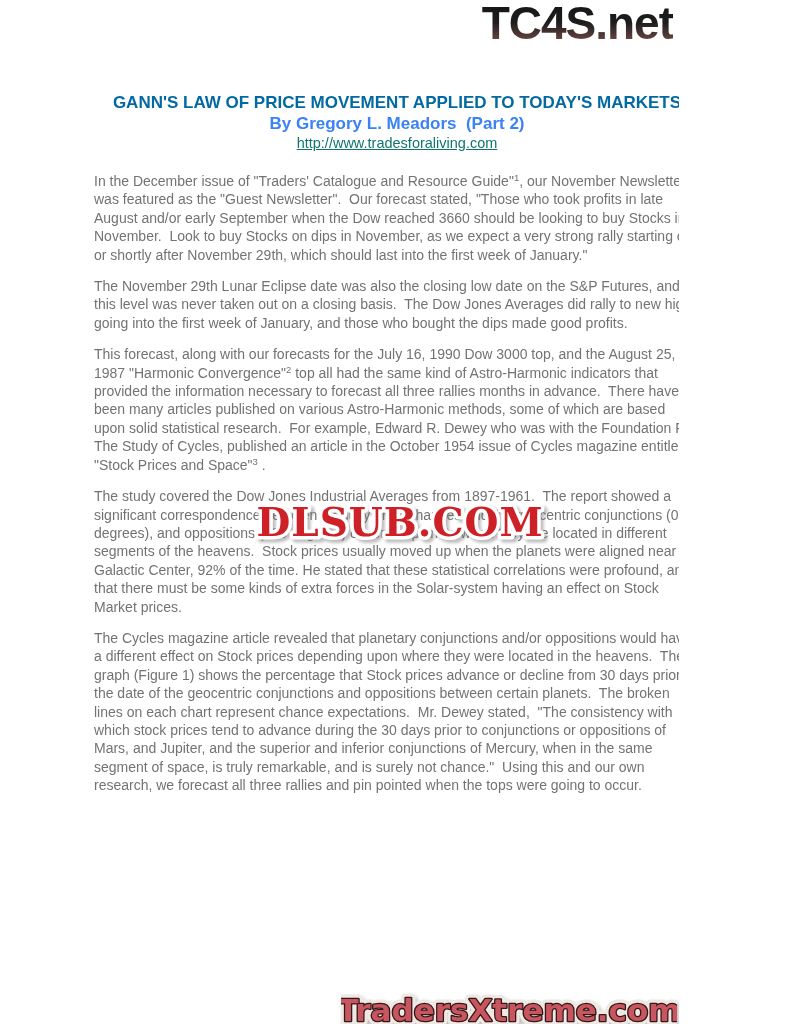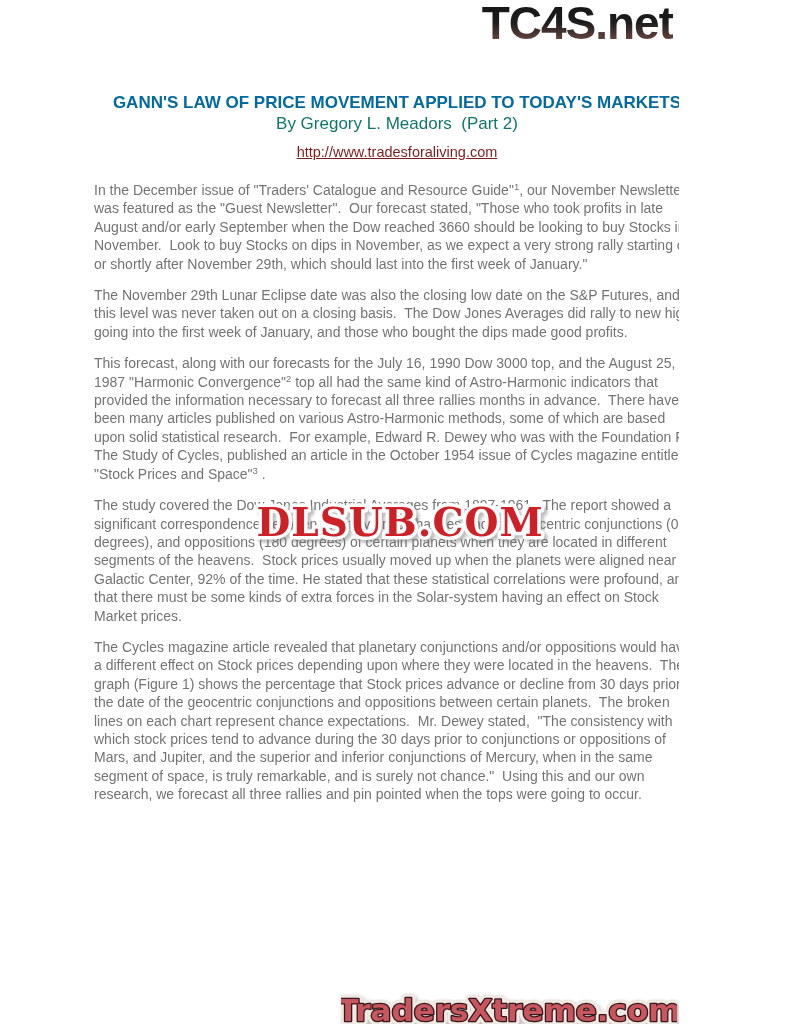--- a/index.html
+++ b/index.html
@@ -38,30 +38,30 @@
   }
   .header { text-align: center; }
   .title {
     color: #0369a1;
     font-weight: bold;
     font-size: 17px;
     line-height: 21px;
     white-space: pre-wrap;
   }
   .byline {
-    color: #0f766e;
-    font-weight: normal;
+    color: #3b82f6;
+    font-weight: bold;
     font-size: 17px;
     line-height: 21px;
     white-space: pre-wrap;
   }
   .site-link {
     display: inline-block;
-    margin-top: 10px;
-    color: #7f1d1d;
+    margin-top: 1px;
+    color: #0f766e;
     font-size: 14.5px;
     line-height: 16px;
     text-decoration: underline;
   }
 
   .body-text {
     margin-top: 20px;
     color: #737373;
     font-size: 14px;
     line-height: 18.4px;

